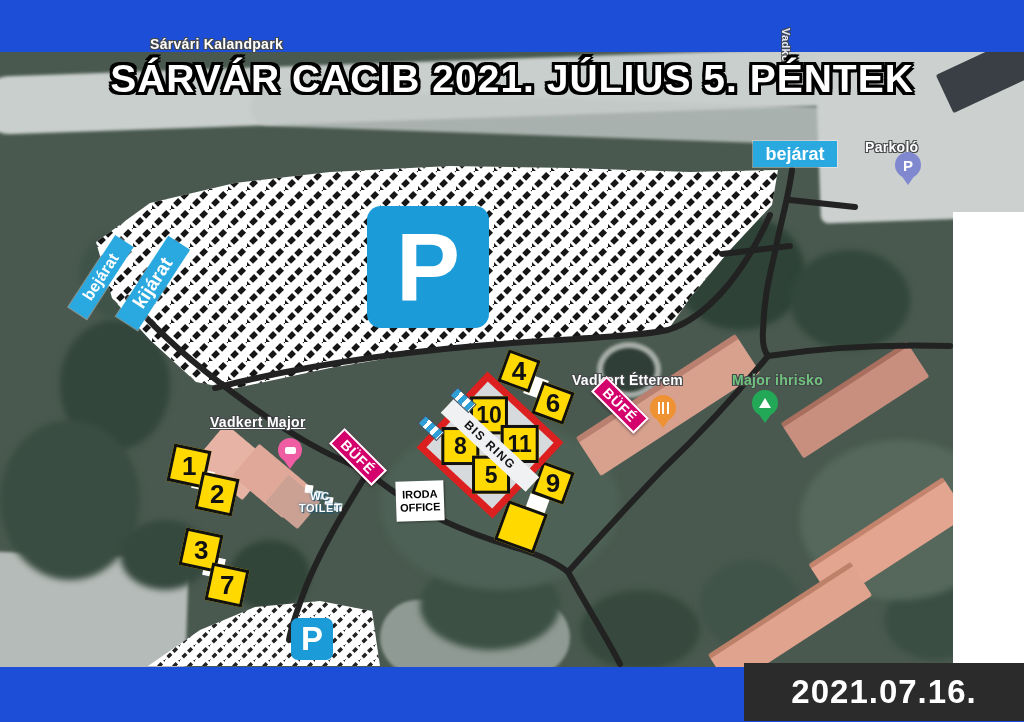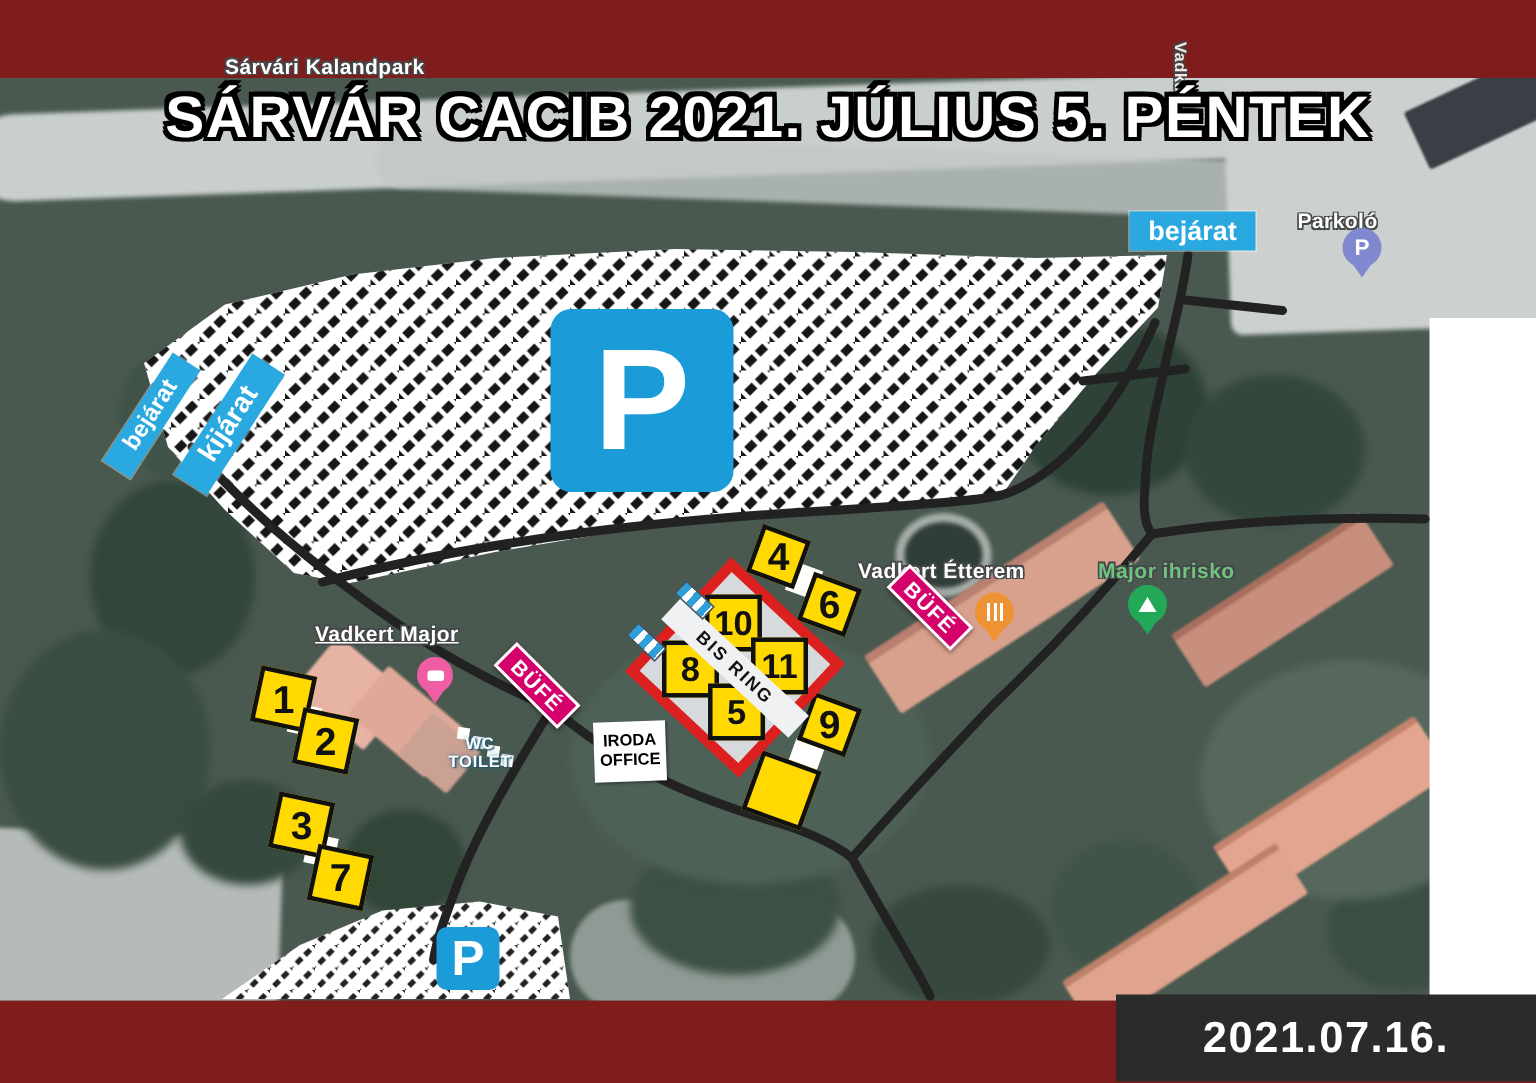--- a/index.html
+++ b/index.html
@@ -1,18 +1,18 @@
 <!DOCTYPE html>
 <html><head>
 <meta charset="utf-8">
 <style>
   * { box-sizing: border-box; margin: 0; padding: 0; }
   html,body { background:#fff; }
   .stage{
-    position:relative; width:1024px; height:722px; background:#7f1d1d;
+    position:relative; width:1024px; height:722px; background:#1d4ed8;
     overflow:hidden; font-family:"Liberation Sans","DejaVu Sans",sans-serif;
   }
   
   .map{ position:absolute; left:0; top:52px; width:1024px; height:615px;
         background:#49594f; overflow:hidden; }
   .blob{ position:absolute; border-radius:50%; filter:blur(3px); }
   .rect-blob{ position:absolute; filter:blur(1.5px); }
   .building{ position:absolute; filter:blur(.6px); border-radius:2px; }
   .white-notch{ position:absolute; left:953px; top:212px; width:71px; height:455px;
         background:#fff; z-index:2; }
@@ -101,21 +101,21 @@
   .wcsq{ position:absolute; width:8px; height:8px; background:#fff; z-index:29;
     transform:rotate(8deg); }
   .buffet{ position:absolute; background:#d4006c; color:#fff; border:2px solid #fff;
     padding:1px 7px; font-weight:800; font-size:14px; letter-spacing:1px; z-index:30;
     transform:rotate(45deg); box-shadow:1px 1px 3px rgba(0,0,0,.45); }
   .buffet-left{ left:328px; top:446px; }
   .buffet-right{ left:590px; top:394px; }
   
   .datebox{ position:absolute; left:744px; top:663px; width:280px; height:58px;
     background:#2b2b2b; color:#fff; z-index:50; display:flex; align-items:center;
-    justify-content:center; font-size:29px; font-weight:800; letter-spacing:1px; }
+    justify-content:center; font-size:33px; font-weight:800; letter-spacing:1px; }
 </style>
 </head>
 <body>
 
 <div class="stage">
 
   <div class="map">
 
     <div class="rect-blob" style="left:-20px; top:6px; width:1100px; height:58px; background:#c9cfcd;
                 border-radius:30px; transform:rotate(-2deg);"></div>

